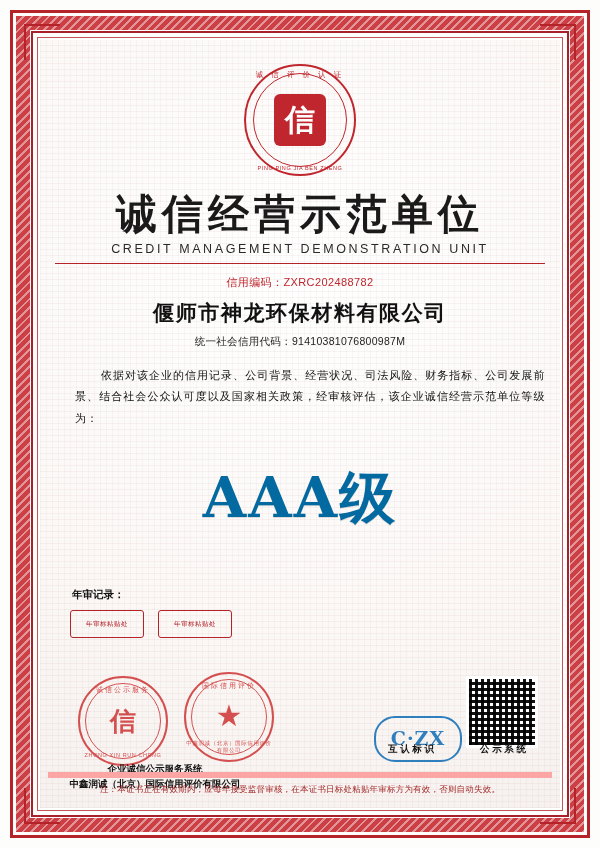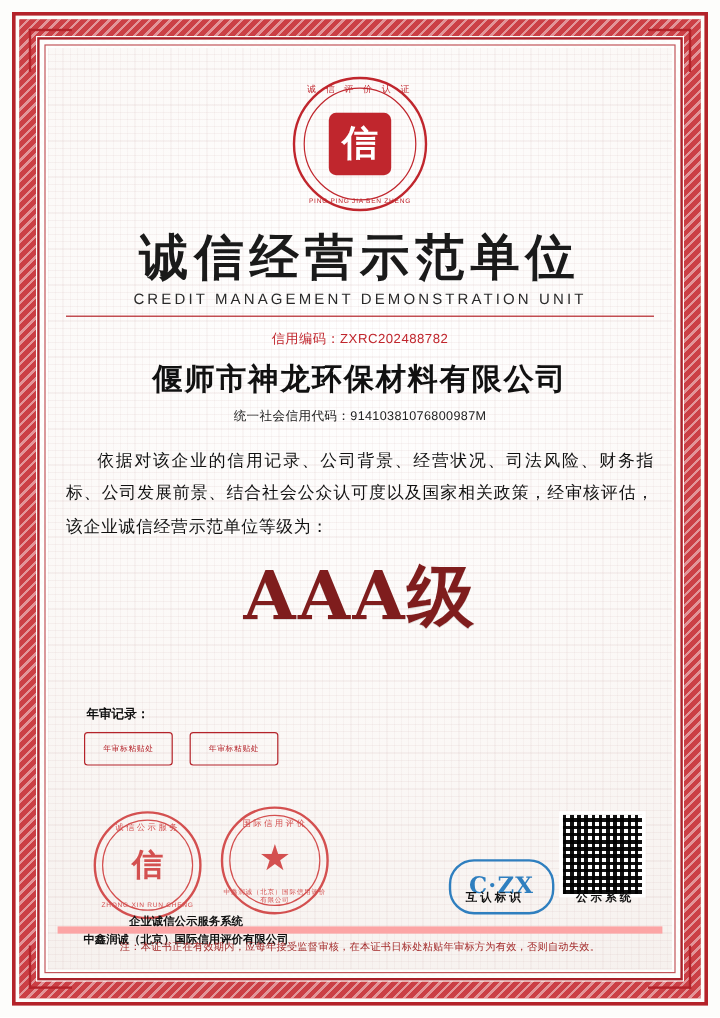--- a/index.html
+++ b/index.html
@@ -162,48 +162,49 @@
   .credit-code {
     margin-top: 11px;
     font-size: 11px;
     color: #c0262d;
     letter-spacing: 0.4px;
   }
 
   .company {
     margin-top: 9px;
     font-family: "DejaVu Serif", serif;
-    font-size: 25px;
+    font-size: 21px;
     font-weight: bold;
     color: #111;
     letter-spacing: 1.6px;
   }
   .uscc {
     margin-top: 8px;
     font-size: 10.5px;
     color: #222;
     letter-spacing: 0.3px;
   }
 
   .body-text {
     margin-top: 16px;
     text-align: justify;
-    font-size: 14px;
+    font-size: 11px;
     line-height: 1.95;
     color: #111;
     text-indent: 26px;
     letter-spacing: 0.6px;
+    margin-left: 20px;
   }
 
   .grade {
-    margin-top: 8px;
+    margin-top: 32px;
     font-family: "DejaVu Serif", serif;
     font-size: 56px;
     font-weight: bold;
-    color: #7f1d1d;
+    color: #0369a1;
     letter-spacing: 2px;
     text-shadow: 0 1px 0 rgba(0,0,0,0.12);
   }
 
   
   .details {
     position: absolute;
     left: 70px; right: 60px; top: 588px;
     display: flex;
     justify-content: space-between;

